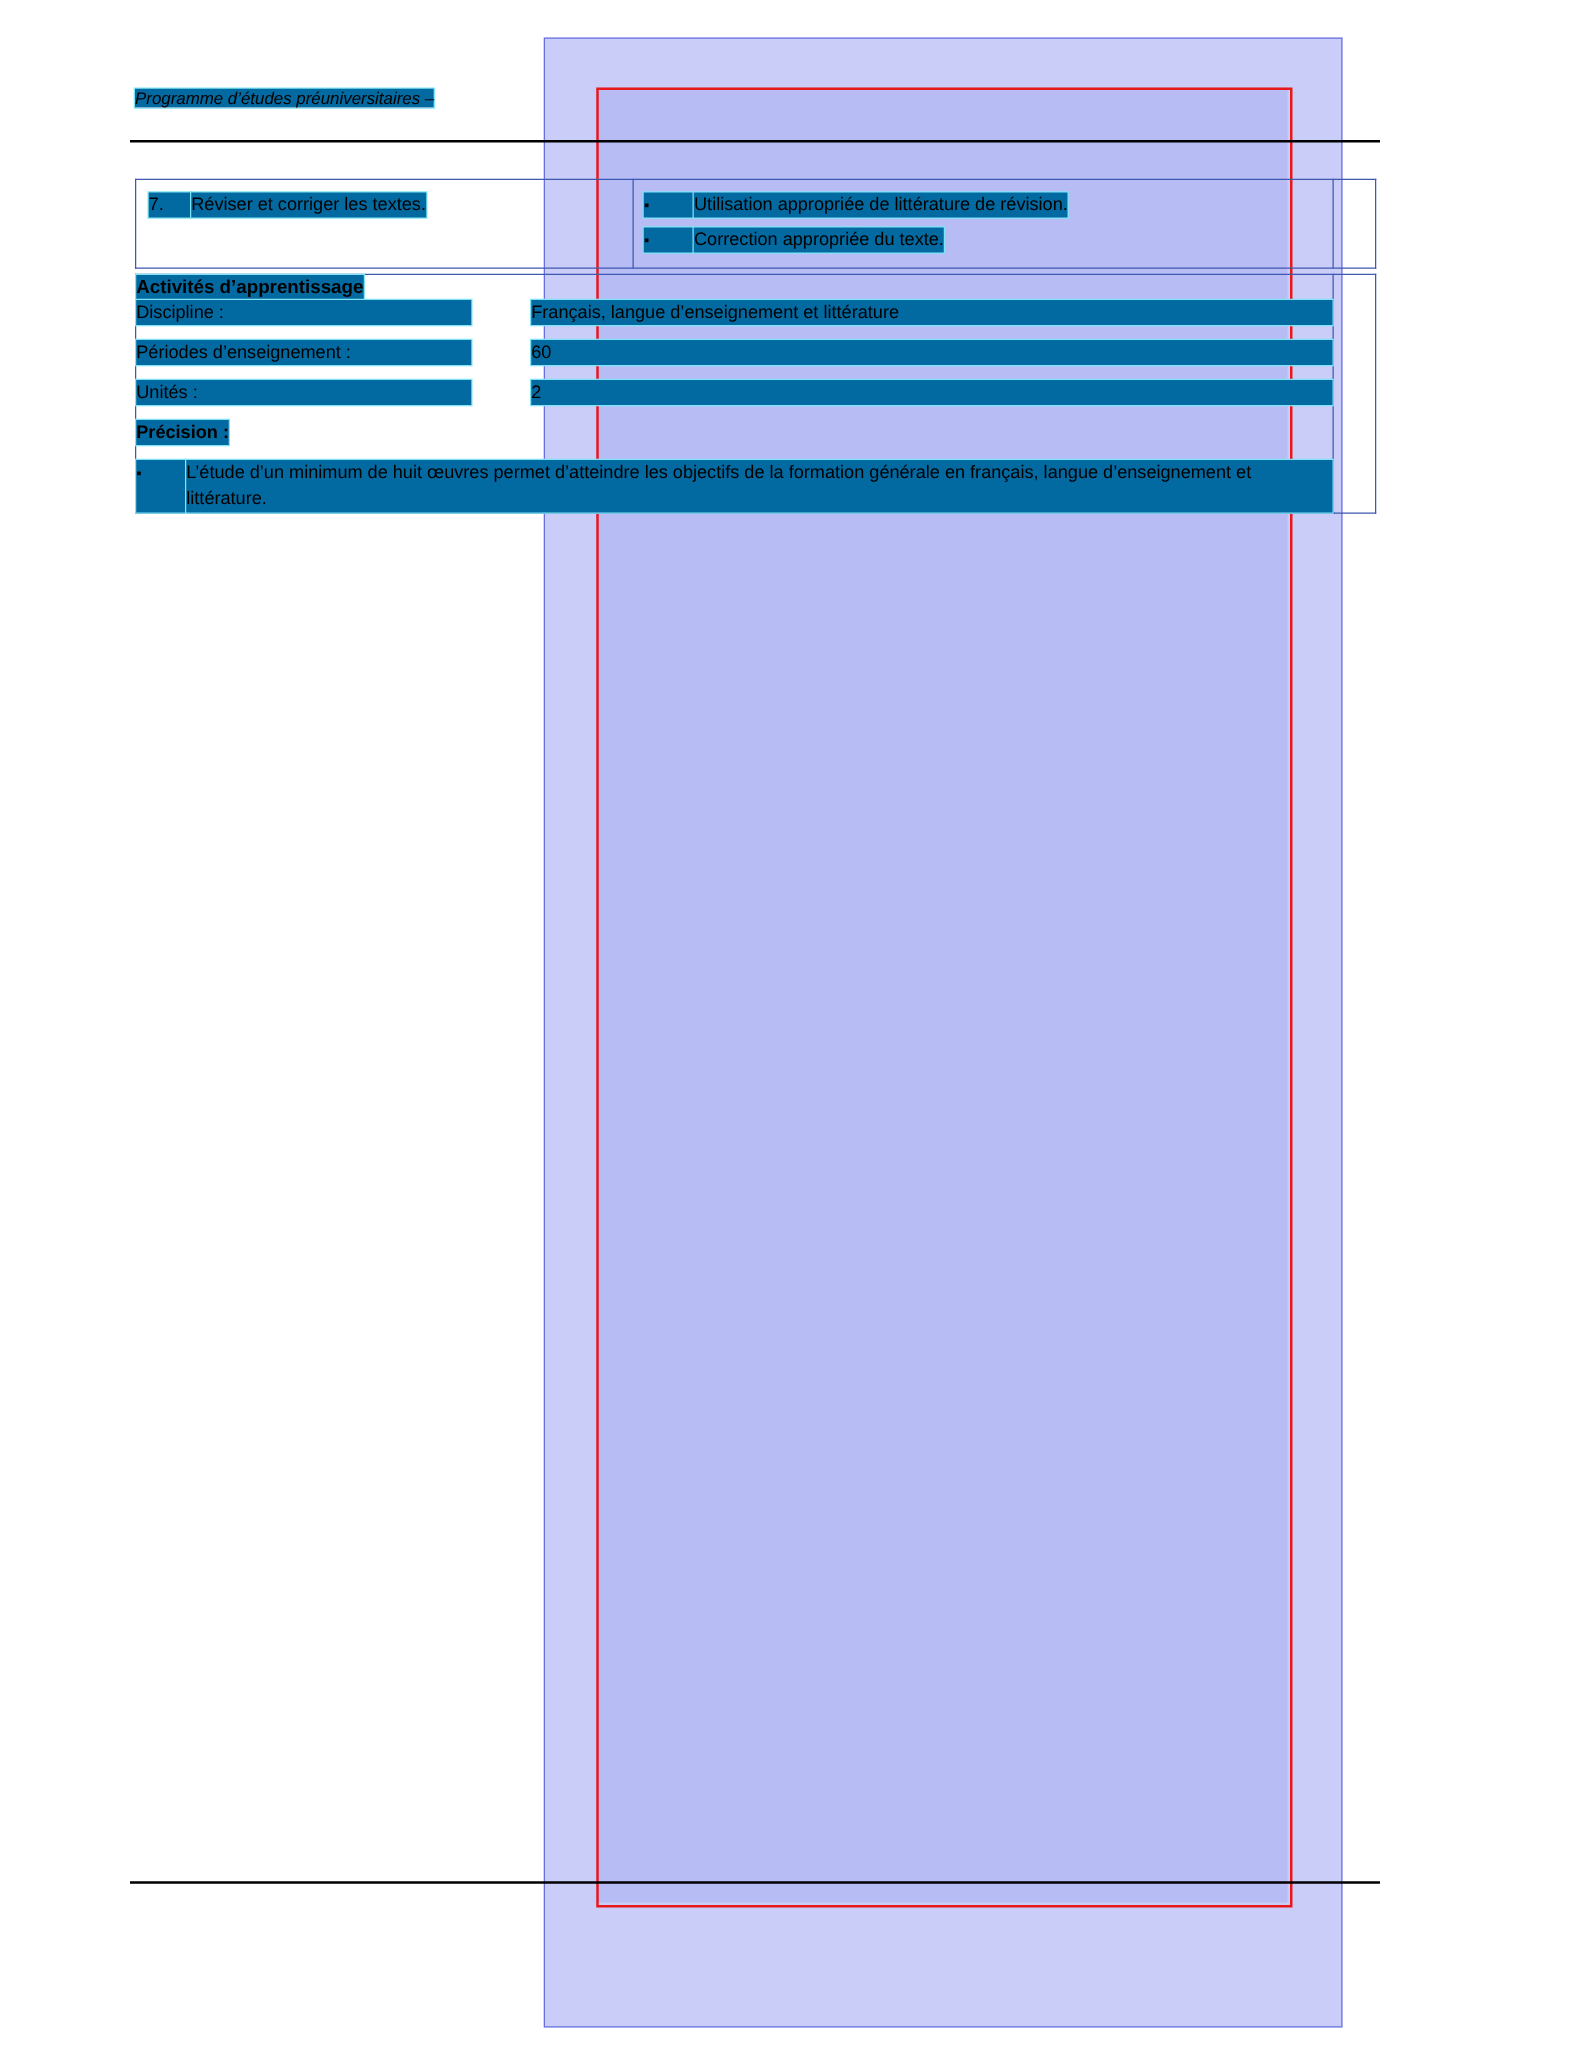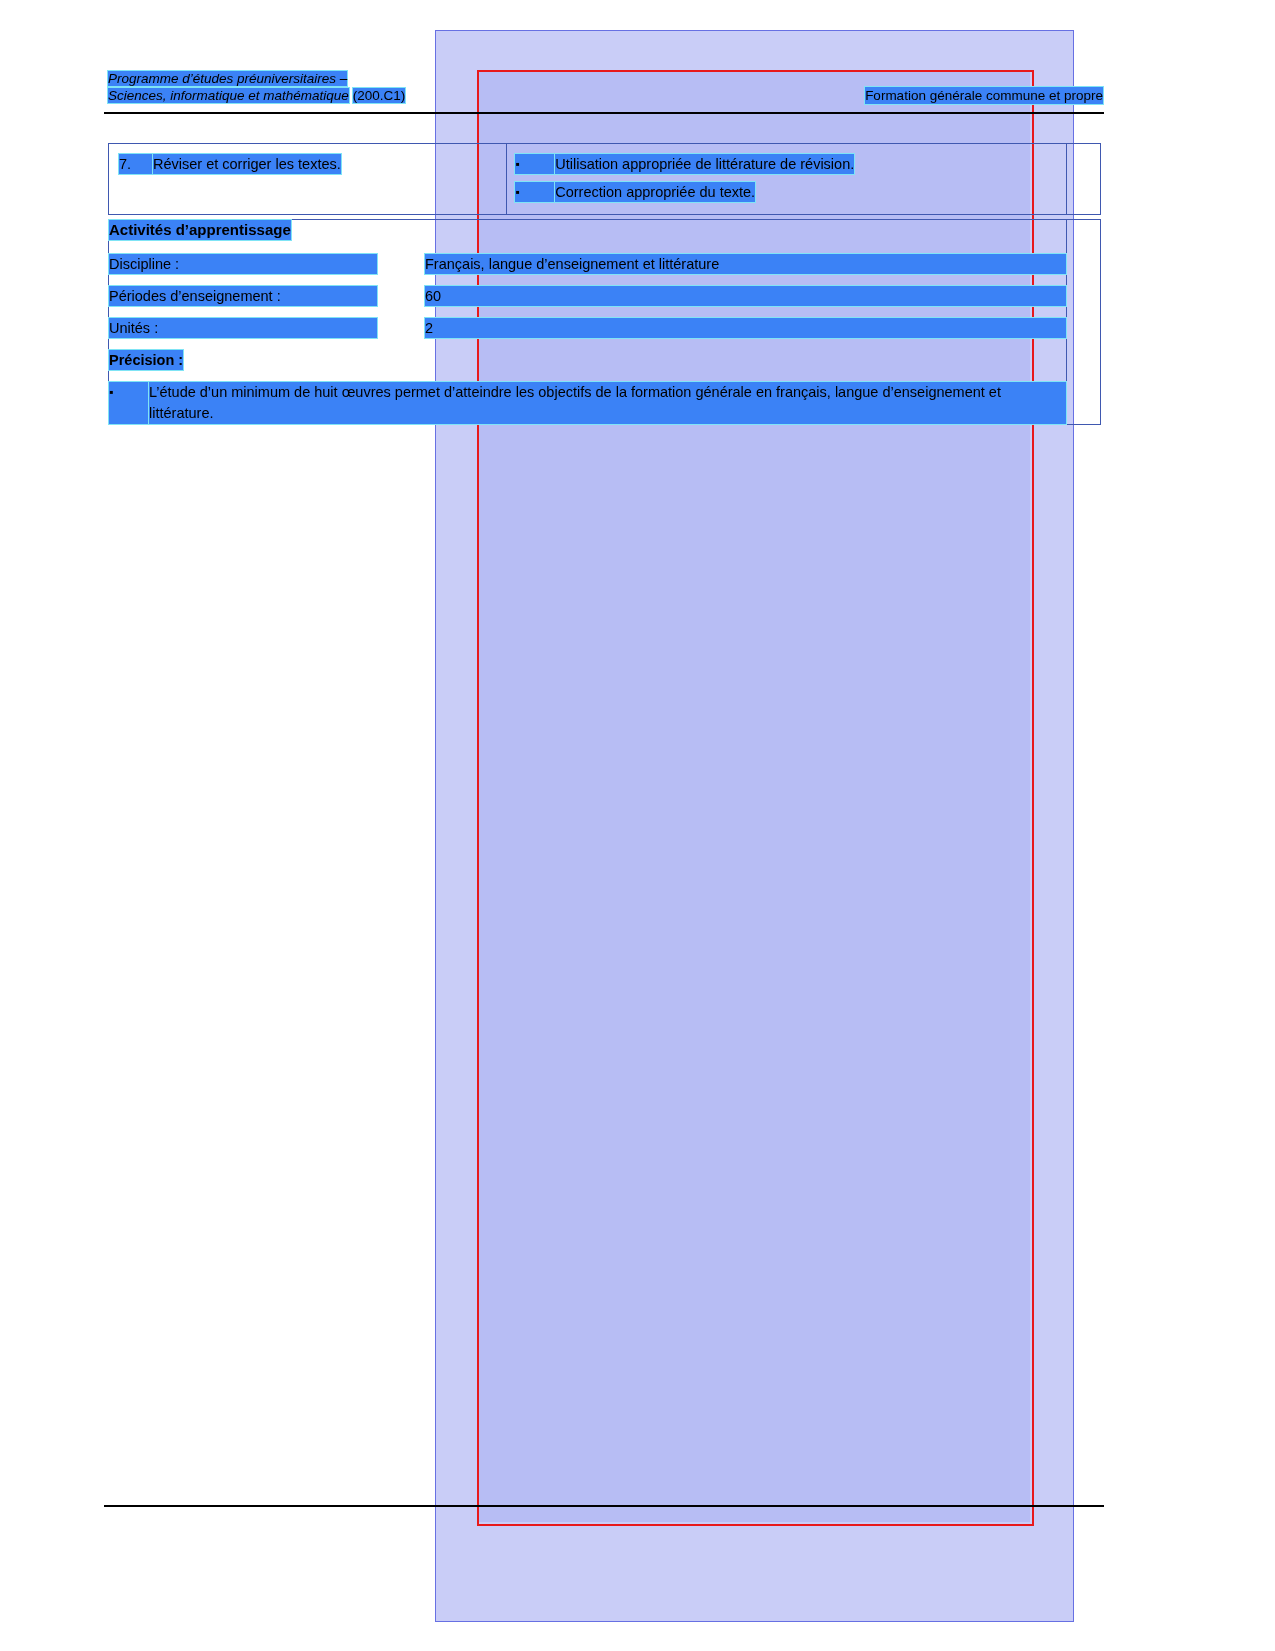--- a/index.html
+++ b/index.html
@@ -37,21 +37,21 @@
   }
   .sel-rect-red {
     position: absolute;
     border: 2px solid #e8191b;
     background: transparent;
     pointer-events: none;
   }
 
   
   .hl {
-    background: #3b82f6;
+    background: #0369a1;
     box-shadow: 0 0 0 1px #7fe4f5;
   }
 
   
   .header {
     position: absolute;
     left: 108px;
     top: 70px;
     width: 995px;
     font-size: 13.5px;
@@ -123,21 +123,20 @@
 
   
   .act-cell {
     padding: 10px 12px 14px 10px;
     font-size: 14.5px;
     line-height: 20px;
   }
   .act-title {
     font-weight: bold;
     font-size: 15px;
-    margin-bottom: 14px;
     display: inline-block;
   }
   .act-row {
     display: flex;
     margin-bottom: 12px;
     gap: 48px;
   }
   .act-row .lbl {
     width: 268px;
     flex: none;
@@ -188,27 +187,20 @@
 <div id="page">
 
   <div class="sel-wash" style="left:435px; top:30px; width:637px; height:1590px;"></div>
   <div class="sel-wash inner" style="left:477px; top:70px; width:553px; height:1452px;"></div>
 
   <div class="sel-rect-red" style="left:477px; top:70px; width:553px; height:1452px;"></div>
 
   <div class="header">
     <div class="header-line1">
       <span class="hl">Programme d’études préuniversitaires –</span>
-    </div>
-    <div class="header-row2">
-      <span class="left">
-        <span class="hl">Sciences, informatique et mathématique</span>
-        <span class="code hl">(200.C1)</span>
-      </span>
-      <span class="hl">Formation générale commune et propre</span>
     </div>
   </div>
   <div class="header-rule"></div>
 
   <table class="tbl">
     <tbody>
         <tr>
       <td class="cellA">
         <div class="row-obj-left">
           <div class="num-line">

